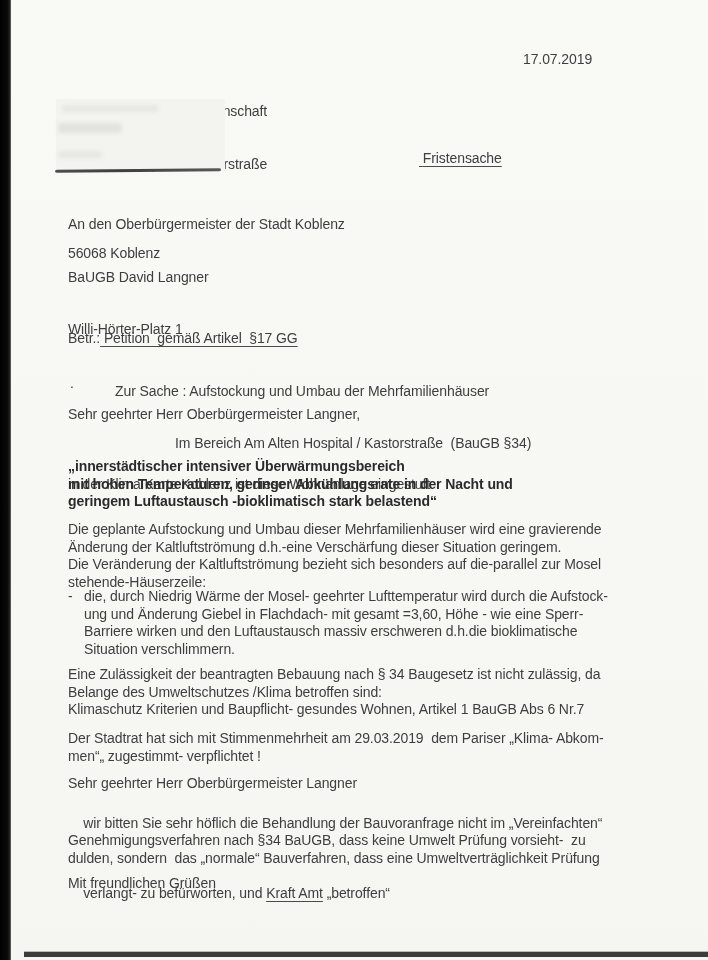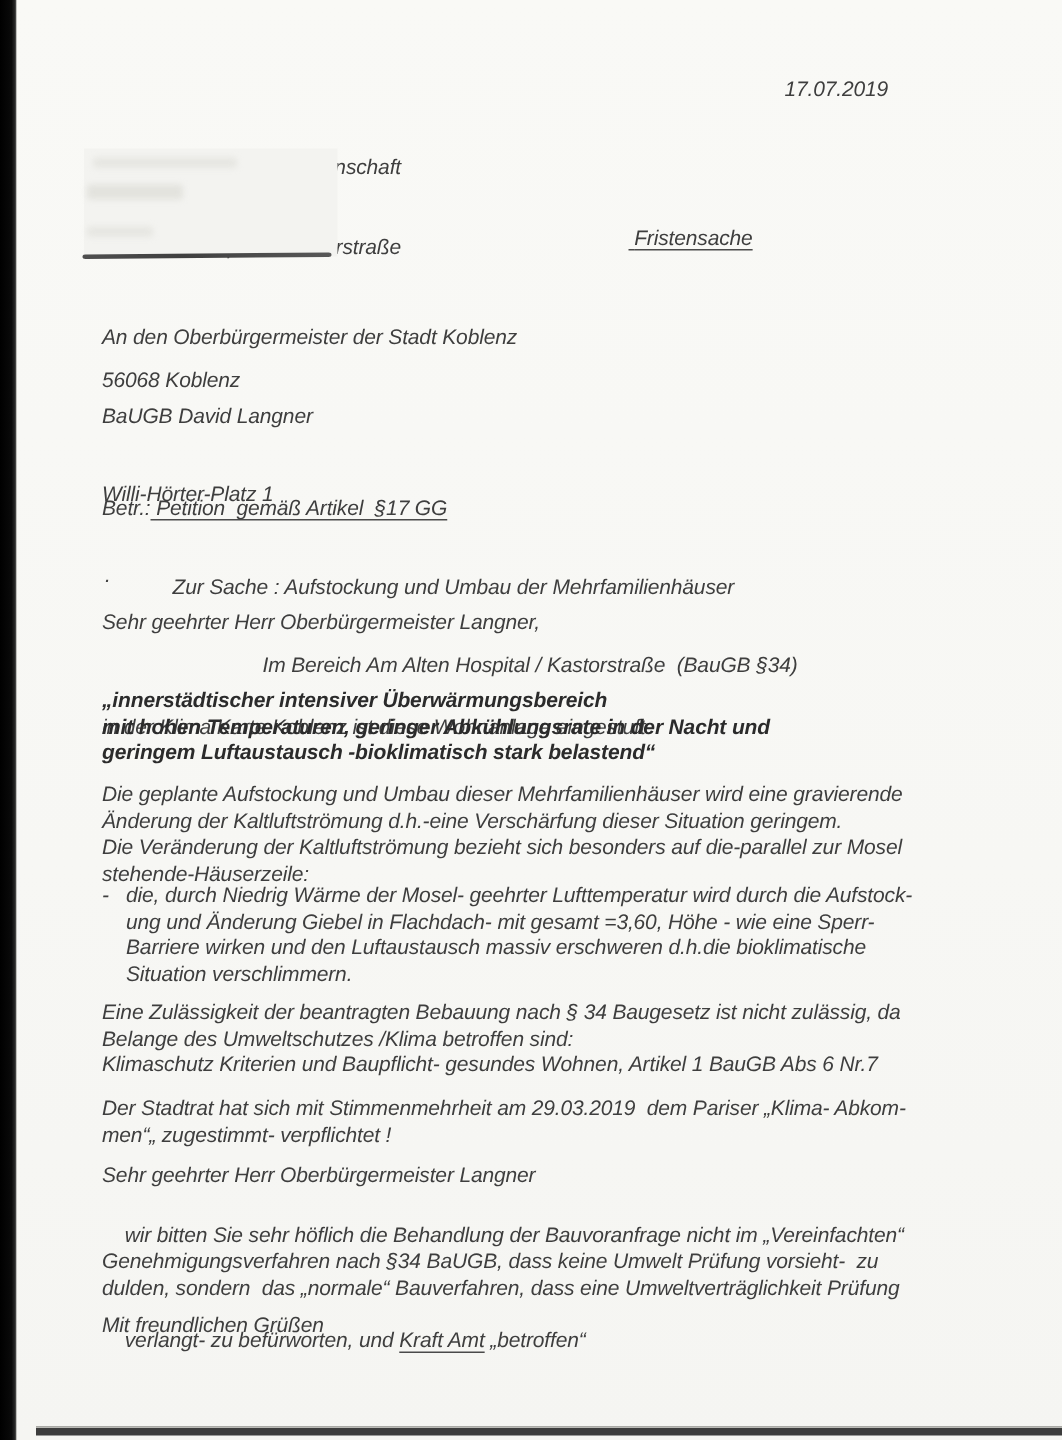--- a/index.html
+++ b/index.html
@@ -18,21 +18,21 @@
   
   .edge-left{
     position:absolute;left:0;top:0;width:11px;height:960px;
     background:linear-gradient(90deg,#000 0%,#0a0a0a 70%,#2a2a2a 92%,#8a8a86 100%);
   }
   .edge-bottom{
     position:absolute;left:24px;right:0;top:951px;height:5px;
     background:#3c3c3c;
     border-top:1px solid #b9b9b4;
   }
-  .txt{position:absolute;font-size:14px;line-height:17.5px;letter-spacing:-0.1px;white-space:pre-wrap;font-style:italic;}
+  .txt{position:absolute;font-size:14px;line-height:17.5px;letter-spacing:-0.1px;white-space:pre-wrap;}
   .bold{font-weight:bold;color:#2b2b2b;}
   u.scan, .uline{
     text-decoration:underline;
     text-underline-offset:3px;
     text-decoration-thickness:1.3px;
     text-decoration-color:#4a4a4a;
   }
   
   .redaction{
     position:absolute;left:56px;top:99px;width:169px;height:72px;

